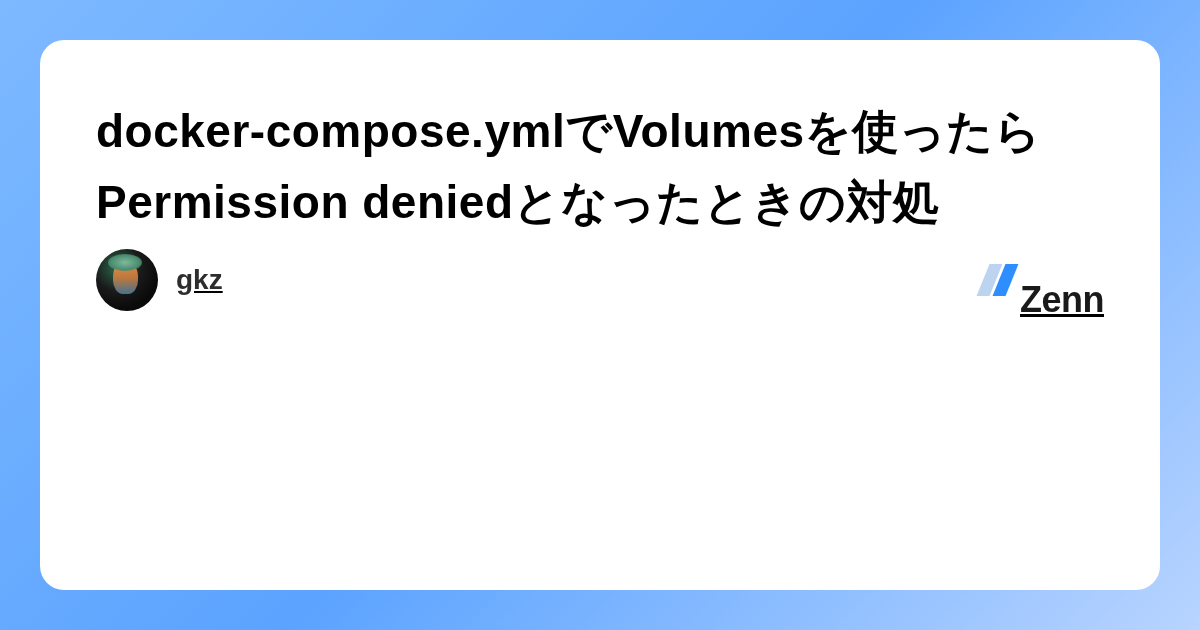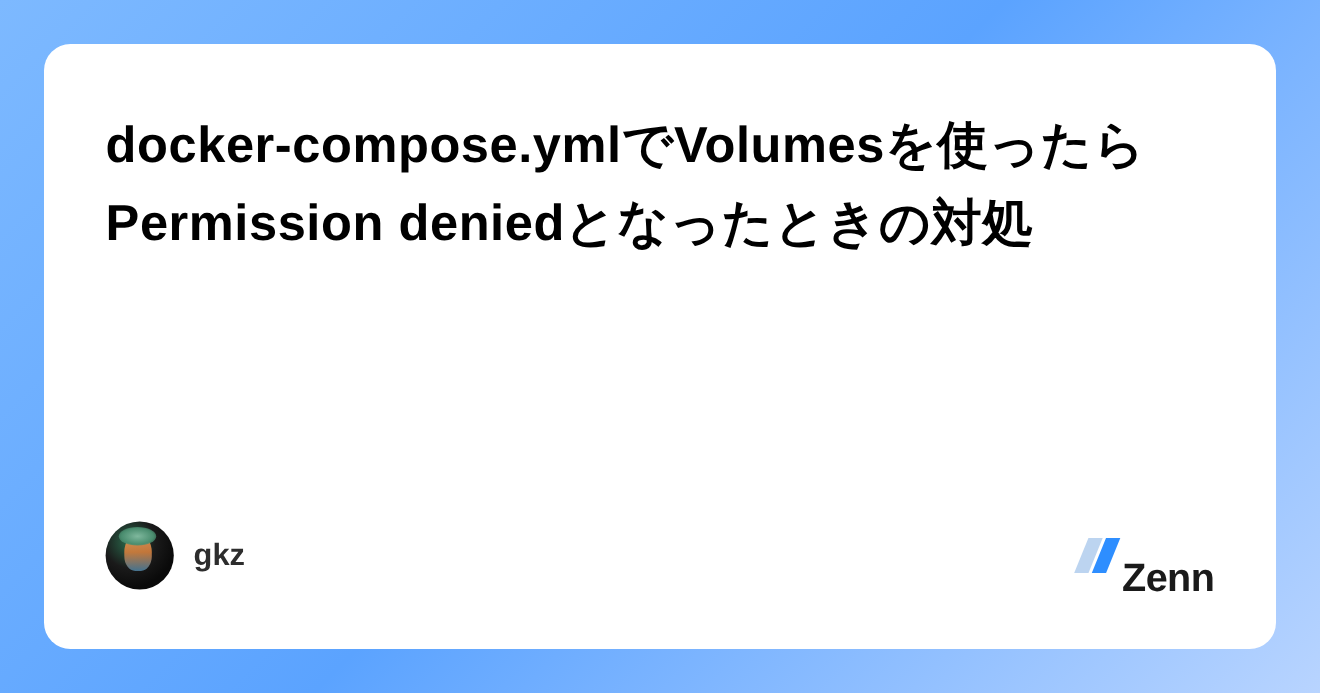--- a/index.html
+++ b/index.html
@@ -19,35 +19,36 @@
     }
 
     .card {
       width: 1120px;
       height: 550px;
       background: #ffffff;
       border-radius: 24px;
       padding: 56px 56px 44px 56px;
       display: flex;
       flex-direction: column;
-      justify-content: space-between;
+      justify-content: flex-start;
     }
 
     .title {
       font-size: 46px;
       font-weight: 700;
       color: #000000;
       line-height: 1.55;
       letter-spacing: 0.5px;
     }
 
     .footer {
       display: flex;
       align-items: center;
       justify-content: space-between;
+      text-decoration: underline;
     }
 
     .author {
       display: flex;
       align-items: center;
       gap: 18px;
     }
 
     .avatar {
       width: 62px;

